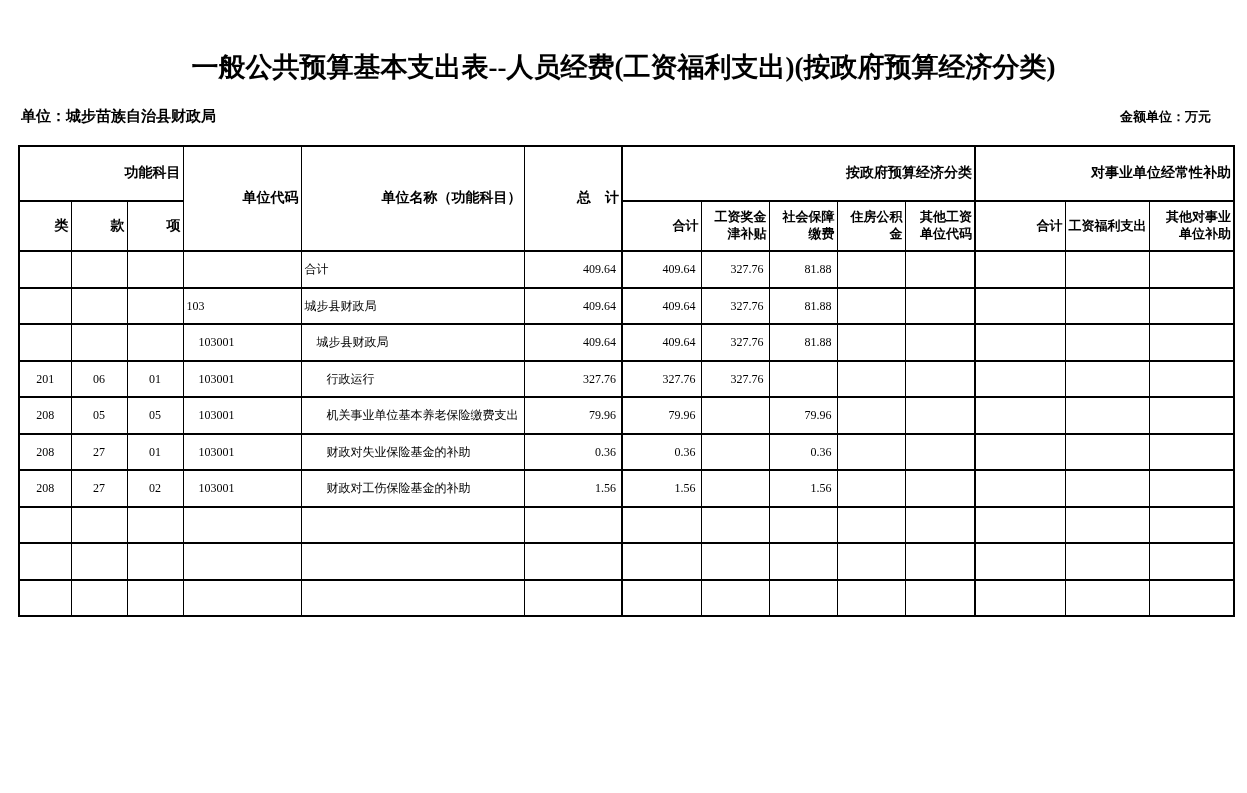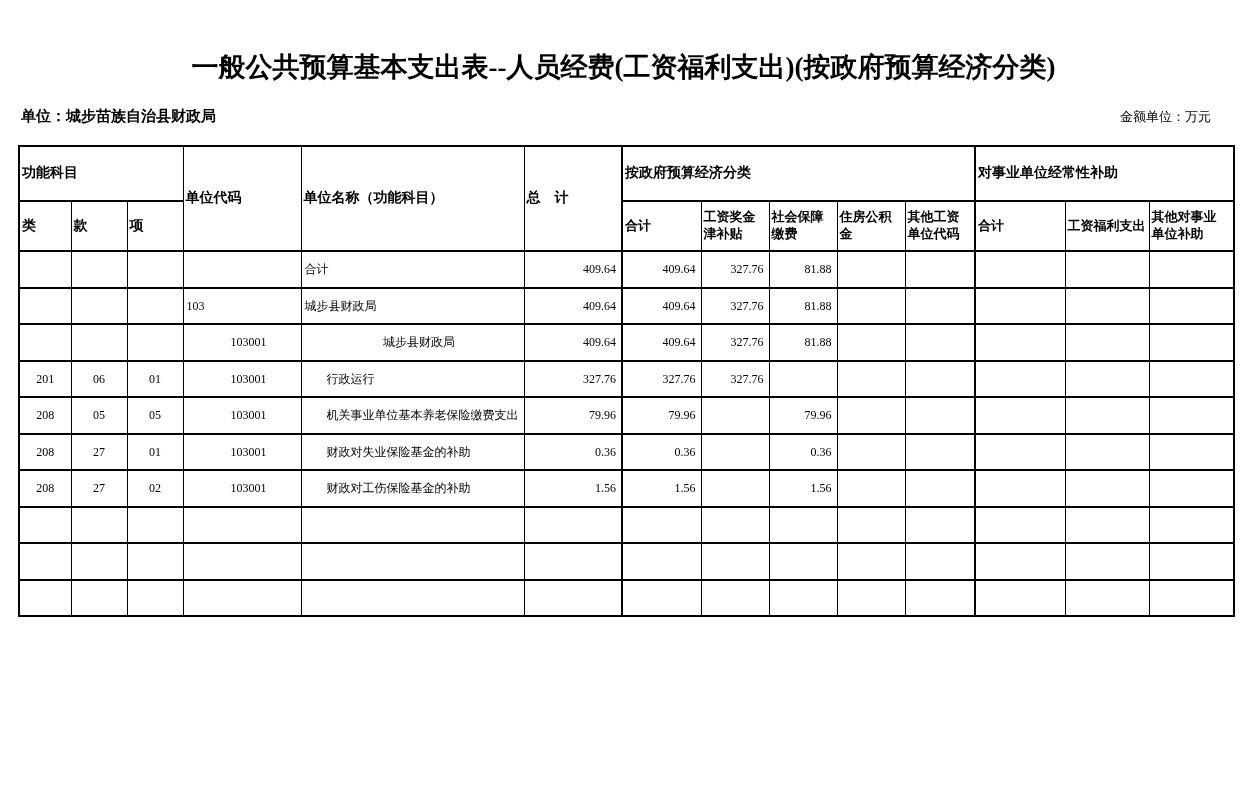--- a/index.html
+++ b/index.html
@@ -16,55 +16,55 @@
   }
 
   .meta {
     display:flex;
     justify-content:space-between;
     align-items:flex-end;
     margin:24px 36px 0 21px;
     gap:22px;
   }
   .unit-label { font-weight:bold; font-size:15px; }
-  .amount-unit { font-size:13px; }
+  .amount-unit { font-size:13px;font-weight:bold; }
 
   table.budget {
     border-collapse:collapse;
     table-layout:fixed;
     width:1215px;
     margin:19px 0 0 18px;
     border:2px solid #000;
   }
   table.budget th, table.budget td {
     border:1px solid #000;
     border-top-width:2px;
     border-bottom-width:2px;
     padding:0 2px;
     vertical-align:middle;
     overflow:hidden;
   }
   table.budget th {
     font-weight:bold;
     font-size:13px;
-    text-align:left;
+    text-align:right;
     white-space:pre-line;
     line-height:1.3;
   }
   table.budget th.lg { font-size:14px; }
   thead tr.hr1 { height:55px; }
   thead tr.hr2 { height:50px; }
   tbody tr { height:36.5px; }
   td { font-size:12px; line-height:1.2; }
   .c-center { text-align:center;margin-left:10px; }
   .c-left { text-align:left; }
   .c-num { text-align:right; padding-right:5px !important; }
   .thick-left { border-left-width:2px !important; }
   .ind-0 { padding-left:3px !important; }
-  .ind-1 { padding-left:15px !important;text-align:center; }
+  .ind-1 { padding-left:15px !important; }
   .ind-2 { padding-left:25px !important; }
 </style>
 </head>
 <body>
 
 <div class="page">
 
   <div class="title">一般公共预算基本支出表--人员经费(工资福利支出)(按政府预算经济分类)</div>
 
   <div class="meta">

